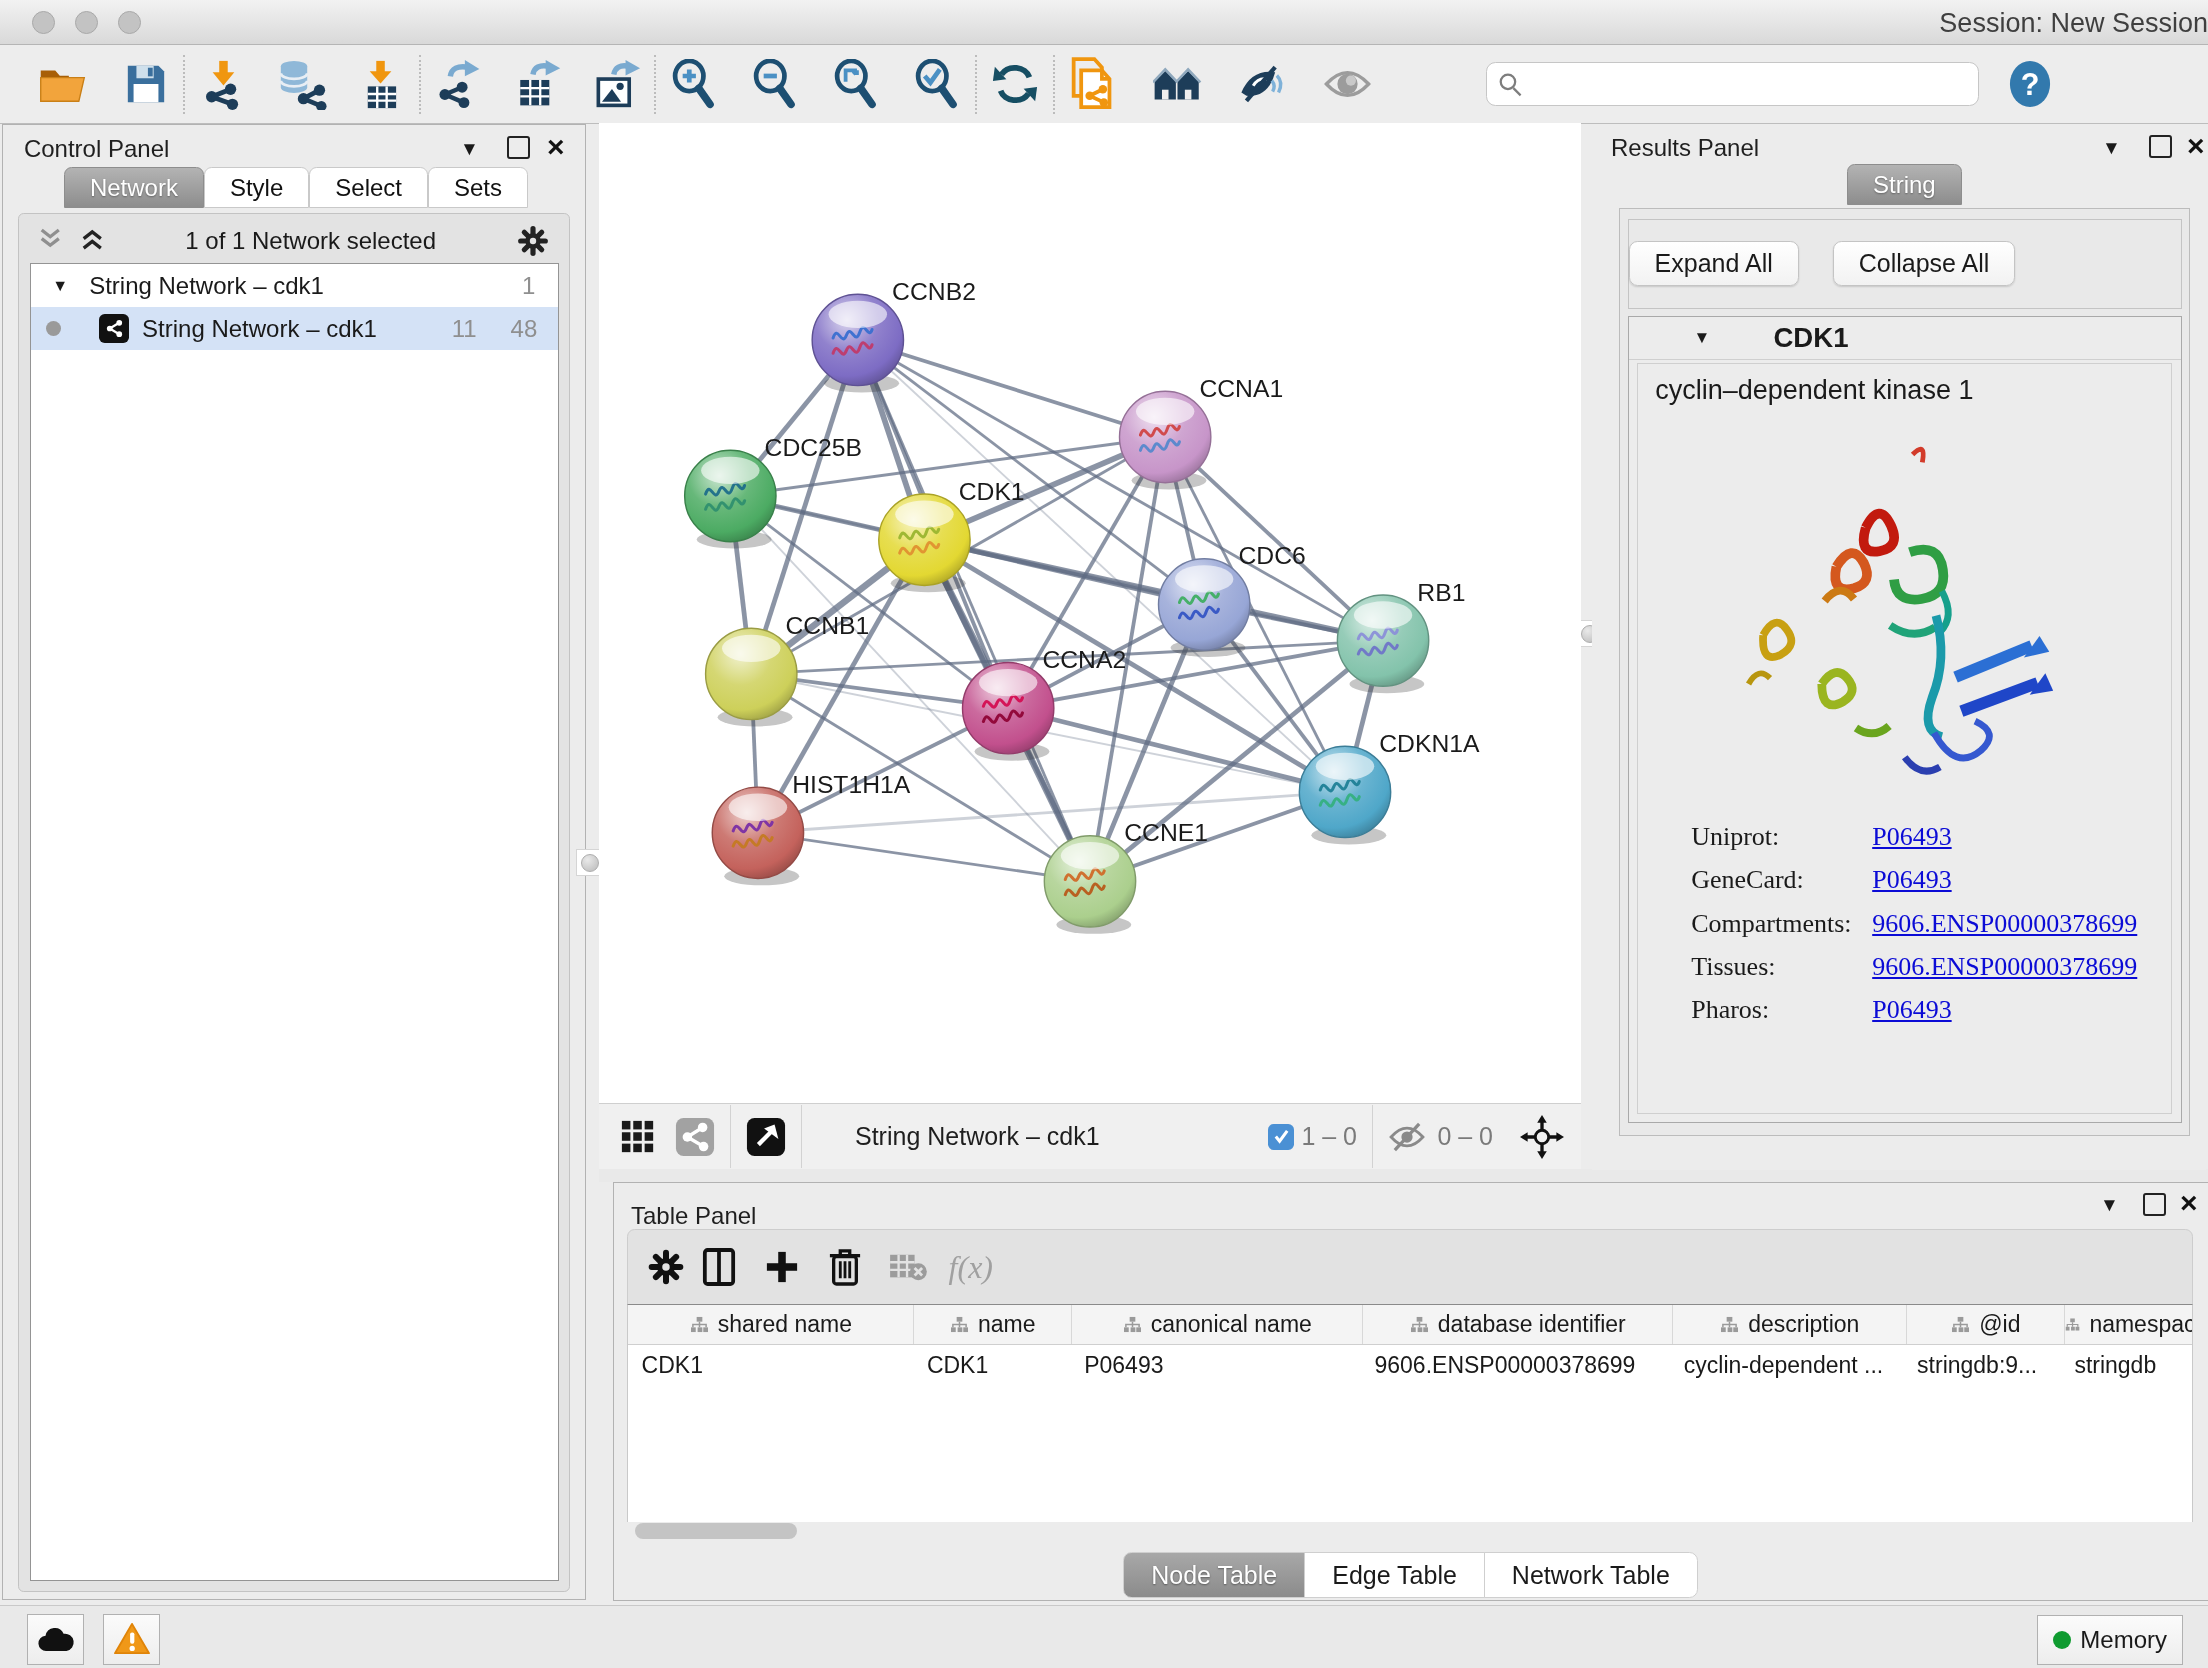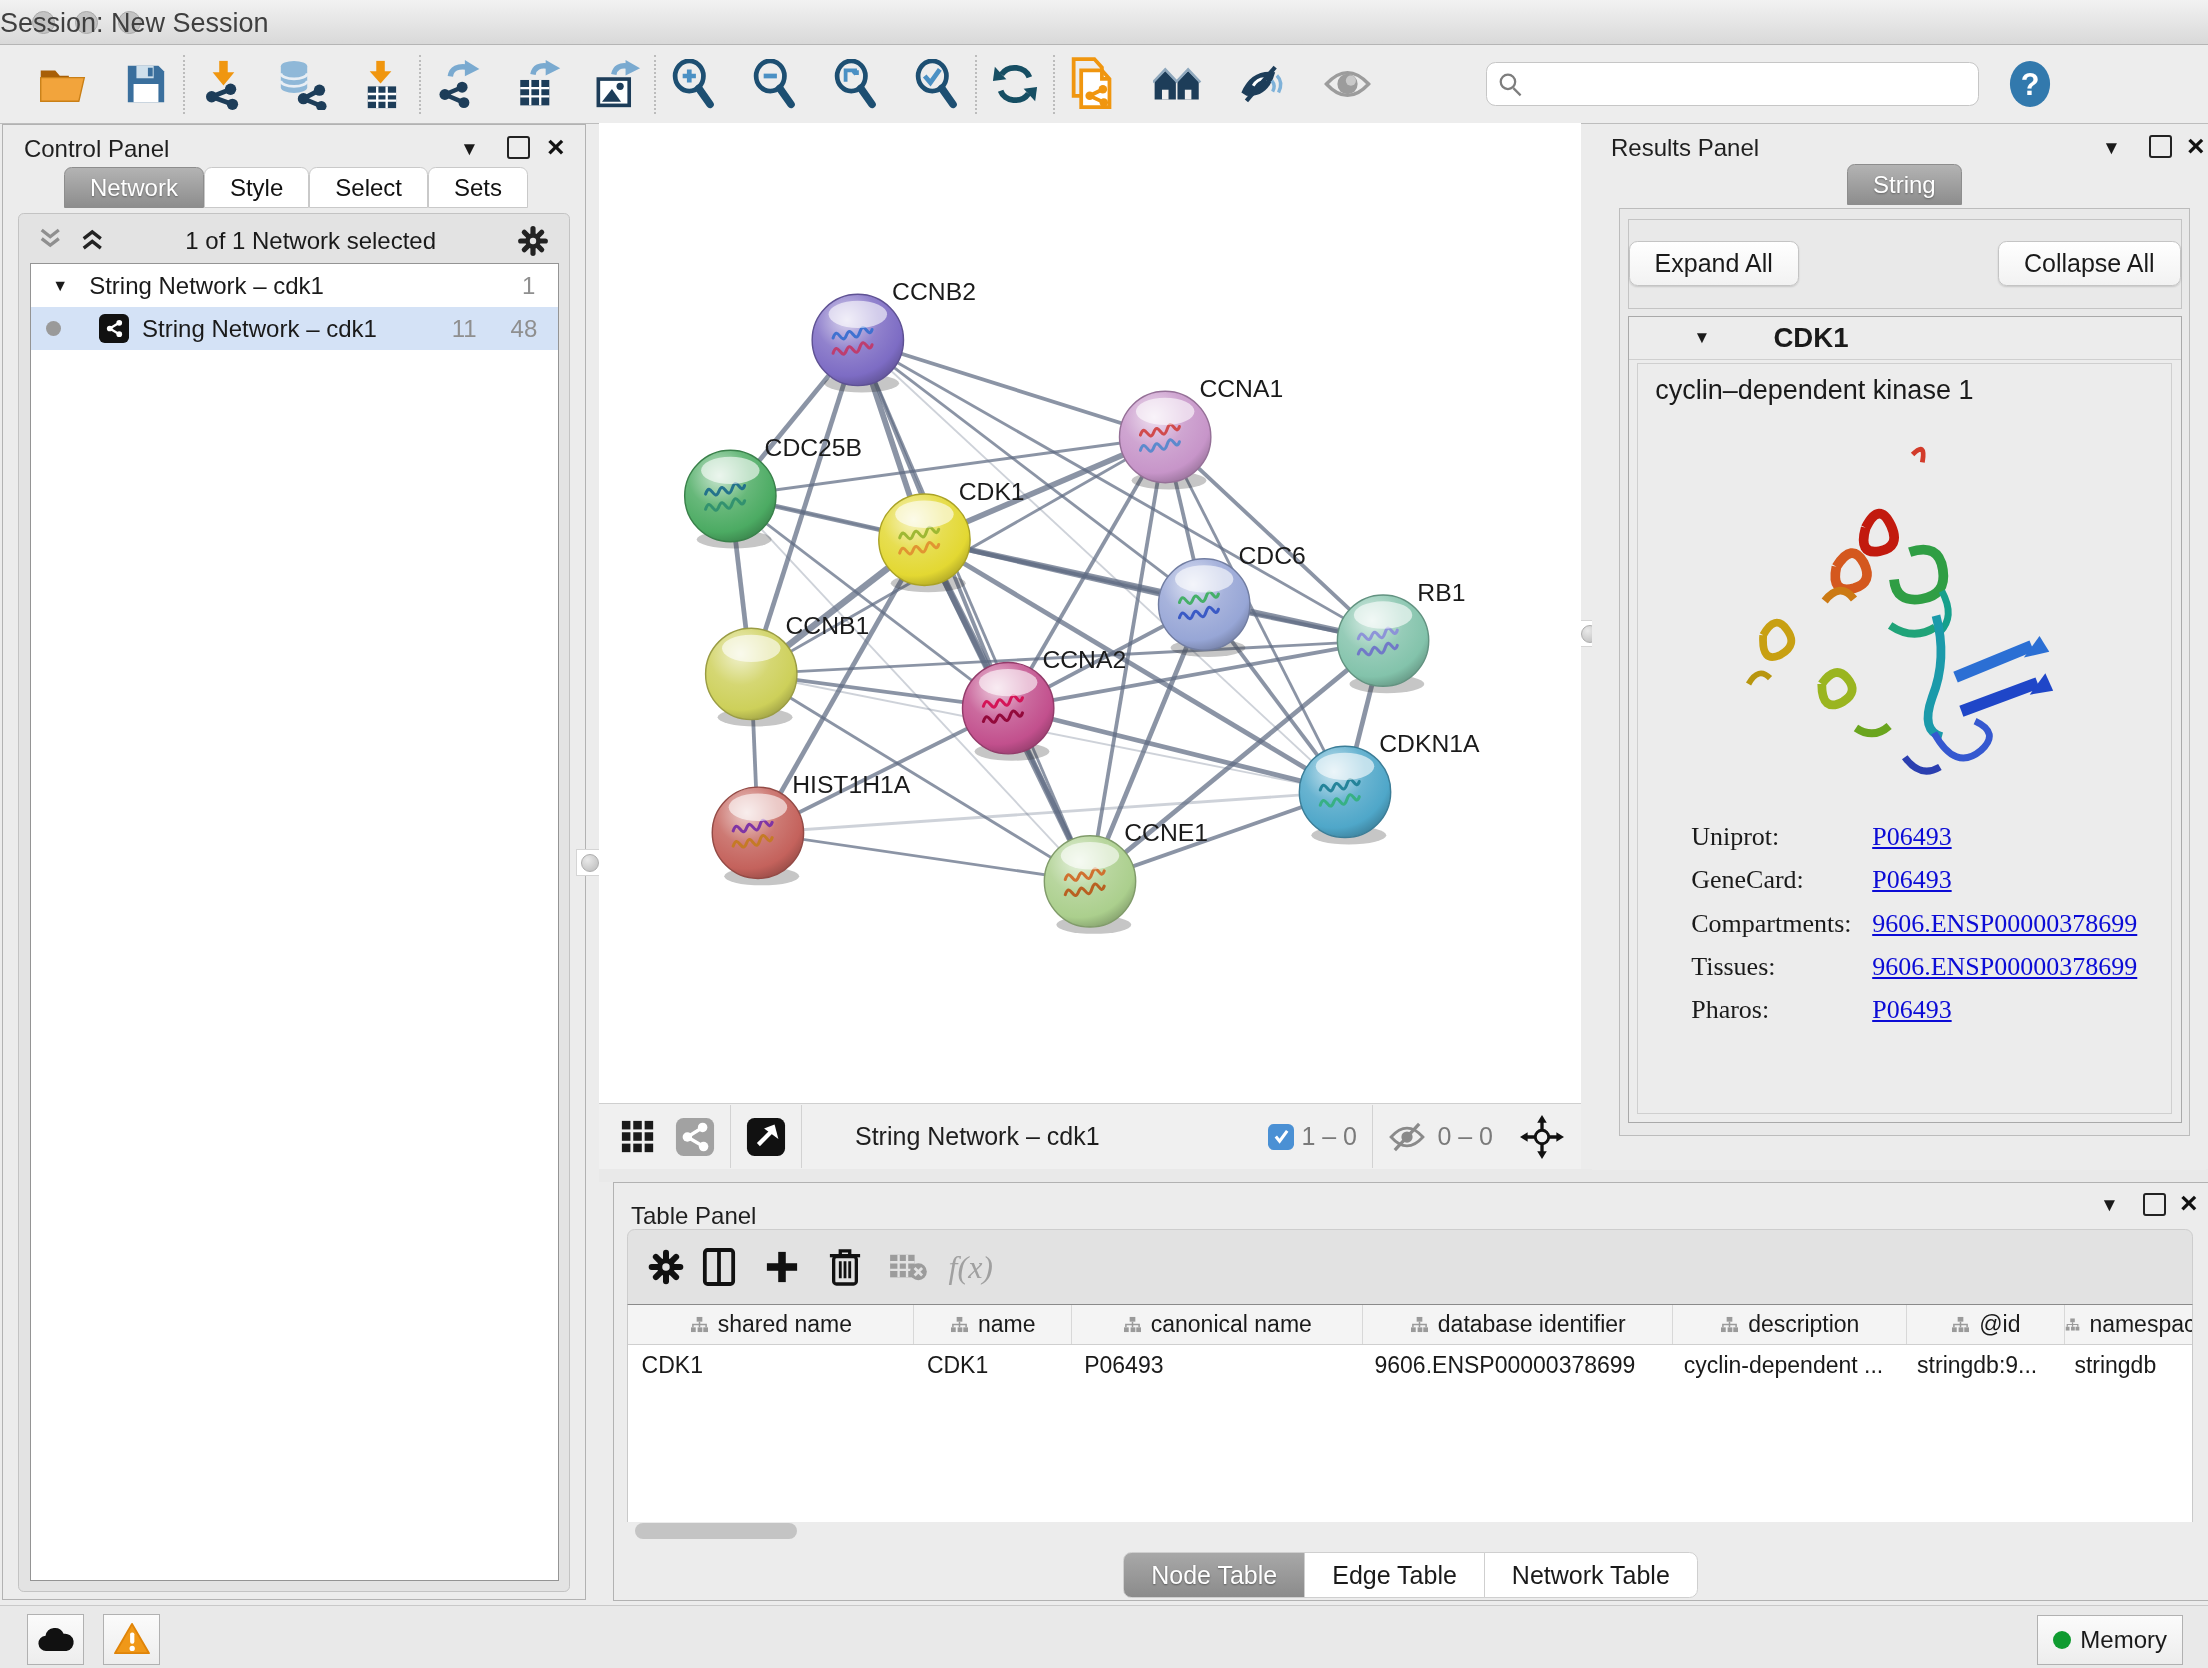--- a/index.html
+++ b/index.html
@@ -4,21 +4,21 @@
 <style>
   html,body{margin:0;padding:0;}
   body{width:2208px;height:1668px;position:relative;overflow:hidden;
        background:#ececec;font-family:"Liberation Sans",sans-serif;color:#1a1a1a;
        -webkit-font-smoothing:antialiased;}
   .abs{position:absolute;}
   
   .titlebar{left:0;top:0;width:2208px;height:44px;
     background:linear-gradient(#f2f2f2,#d9d9d9);border-bottom:1px solid #b5b5b5;}
   .tl-dot{width:21px;height:21px;border-radius:50%;background:#c3c3c3;border:1px solid #a9a9a9;top:10.5px;}
-  .win-title{width:100%;text-align:left;top:7.6px;font-size:27px;color:#3f3f3f;}
+  .win-title{width:100%;text-align:right;top:7.6px;font-size:27px;color:#3f3f3f;}
   
   .toolbar{left:0;top:45px;width:2208px;height:78px;background:#ededed;
     border-bottom:1px solid #bdbdbd;display:flex;align-items:center;}
   .tb{width:49px;height:53px;display:flex;align-items:center;justify-content:center;flex:0 0 auto;cursor:default;}
   .tbsep{width:0;height:59px;border-left:2.9px dotted #bcbcbc;margin:0 13.3px;flex:0 0 auto;}
   .searchbox{width:468px;height:42px;background:#fff;border:1.9px solid #c6c6c6;border-radius:9.5px;
     display:flex;align-items:center;padding:0 11.4px;margin-left:114px;}
   .searchbox input{border:none;outline:none;font-size:23px;width:100%;background:transparent;}
   
   .panel-title{font-size:24px;color:#1f1f1f;}
@@ -593,21 +593,21 @@
 <div class="abs results">
   <div class="abs panel-title" style="left:19px;top:9.5px">Results Panel</div>
   <div class="abs" style="left:510px;top:13.3px"><span style="font-size:19px">▼</span></div>
   <div class="abs" style="left:557px;top:11.4px"><span class="boxico"></span></div>
   <div class="abs xico" style="left:595px;top:9.5px">×</div>
   <div class="abs" style="left:255px;top:40px">
     <span class="tab sel">String</span>
   </div>
   <div class="abs resbox">
     <div class="abs" style="left:7.6px;top:9.5px;width:552px;height:88px;border:1px solid #c4c4c4;background:#e9e9e9;
-         display:flex;align-items:center;justify-content:space-between;gap:34px">
+         display:flex;align-items:center;justify-content:flex-start;gap:34px">
       <span class="btn">Expand All</span>
       <span class="btn">Collapse All</span>
     </div>
     <div class="abs cdkbox">
       <div class="cdkhdr">
         <span style="margin-left:65px;font-size:17px">▼</span>
         <span style="margin-left:63px;font-size:27.6px;font-weight:bold">CDK1</span>
       </div>
       <div class="abs cdksub">
         <div class="desc">cyclin–dependent kinase 1</div>

